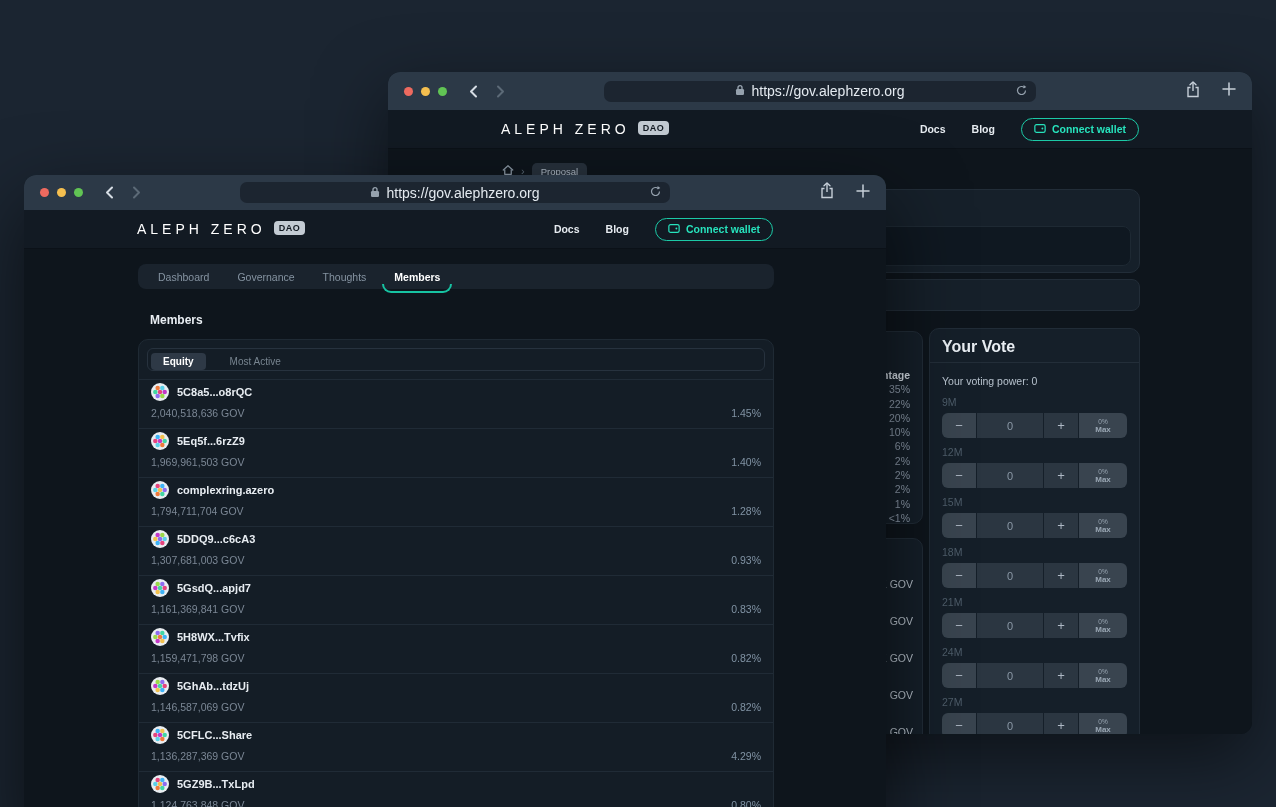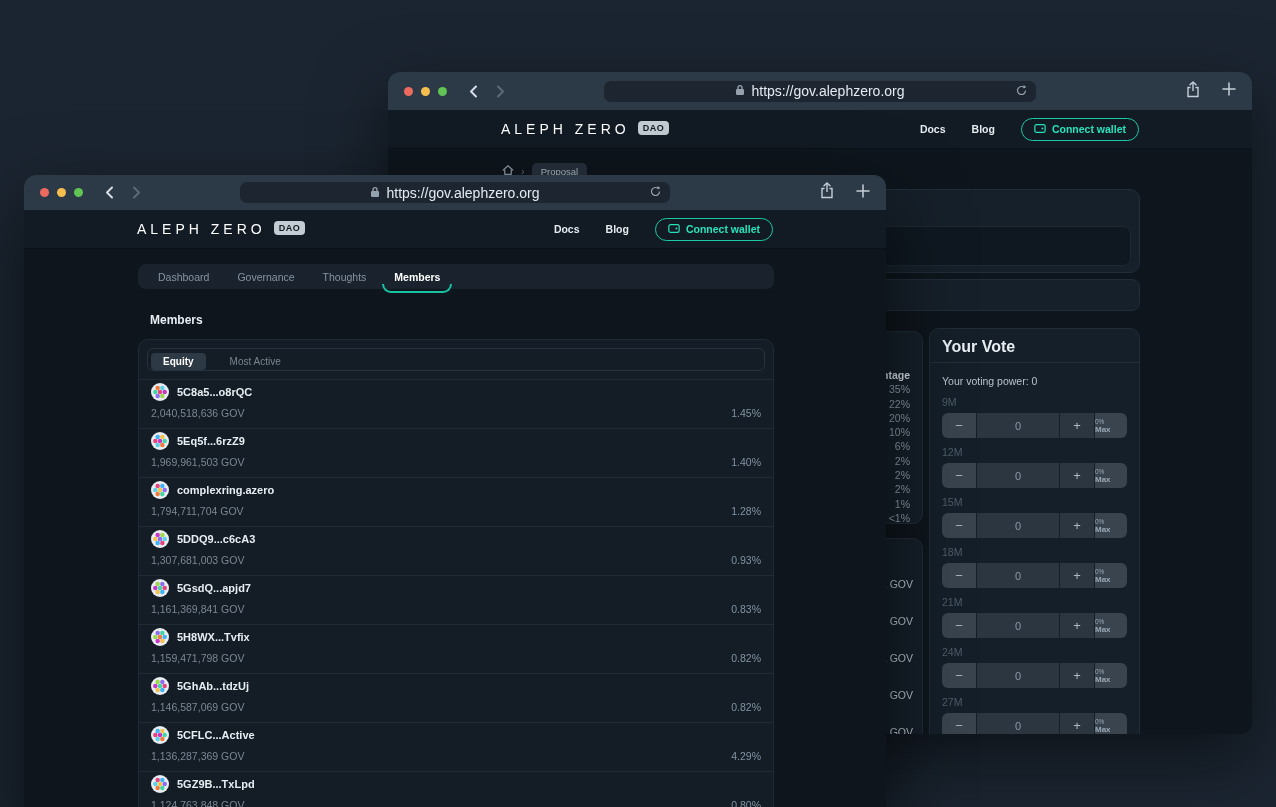--- a/index.html
+++ b/index.html
@@ -67,21 +67,21 @@
     border:1px solid #212c37;border-radius:10px;padding:10px 12px;box-sizing:border-box;}
   .vote-title{color:#e8edf2;font-size:16px;font-weight:600;line-height:15px;}
   .vote-divider{border-bottom:1px solid #232e39;margin:8px -12px 0 -12px;}
   .vote-power{margin-top:12px;color:#b7c2cd;font-size:10.5px;line-height:13px;}
   .vote-option{margin-top:8px;margin-bottom:5px;}
   .vote-option .opt-label{color:#4e5d6a;font-size:10.5px;line-height:13px;}
   .stepper{margin-top:4px;display:flex;gap:1px;height:25px;border-radius:6px;overflow:hidden;}
   .stp-btn{width:34px;background:#39444f;color:#aeb9c5;font-size:13px;display:flex;align-items:center;justify-content:center;cursor:pointer;}
   .stp-val{flex:1;background:#2b3641;color:#8b98a6;font-size:11px;display:flex;align-items:center;justify-content:center;}
   .stp-plus{background:#2b3641;}
-  .stp-max{width:32px;background:#39444f;display:flex;flex-direction:column;justify-content:center;cursor:pointer;}
+  .stp-max{width:48px;background:#39444f;display:flex;flex-direction:column;align-items:center;justify-content:center;cursor:pointer;}
   .stp-max .mx1{color:#9aa7b4;font-size:6.5px;line-height:7px;}
   .stp-max .mx2{color:#9aa7b4;font-size:8px;line-height:9px;font-weight:600;}
 
   
   .tabbar{position:absolute;left:114px;top:15px;width:636px;height:25px;background:#1a232d;
     border-radius:8px;display:flex;align-items:center;gap:24px;padding:0 18px;box-sizing:border-box;text-align:center;}
   .tab{position:relative;color:#8593a1;font-size:10.5px;cursor:pointer;padding:0 2px;height:100%;
     display:flex;align-items:center;}
   .tab.active{color:#ffffff;font-weight:700;}
   .tab.active::after{content:'';position:absolute;left:-10px;right:-10px;top:20px;height:7px;
@@ -505,21 +505,21 @@
               <span class="avatar"><svg viewBox="0 0 20 20" width="18" height="18">
                   <circle cx="10" cy="10" r="10" fill="#e9edf1"></circle>
                   <circle cx="15.2" cy="10" r="2.5" fill="#42d6a4"></circle>
                   <circle cx="12.600000000000001" cy="14.503332099679081" r="2.5" fill="#ee7a3c"></circle>
                   <circle cx="7.400000000000001" cy="14.503332099679081" r="2.5" fill="#5bd0e8"></circle>
                   <circle cx="4.8" cy="10" r="2.5" fill="#e5447d"></circle>
                   <circle cx="7.399999999999998" cy="5.4966679003209205" r="2.5" fill="#3fb3f6"></circle>
                   <circle cx="12.599999999999996" cy="5.496667900320917" r="2.5" fill="#f2c14e"></circle>
                   <circle cx="10" cy="10" r="2.5" fill="#c438c8"></circle>
                 </svg></span>
-              <span class="m-name">5CFLC...Active</span>
+              <span class="m-name">5CFLC...Share</span>
             </div>
             <span class="m-gov">1,136,287,369 GOV</span>
             <span class="m-pct">4.29%</span>
           </div>
           <div class="member-row">
             <div class="m-line1">
               <span class="avatar"><svg viewBox="0 0 20 20" width="18" height="18">
                   <circle cx="10" cy="10" r="10" fill="#e9edf1"></circle>
                   <circle cx="15.2" cy="10" r="2.5" fill="#8e6cf0"></circle>
                   <circle cx="12.600000000000001" cy="14.503332099679081" r="2.5" fill="#42d6a4"></circle>

